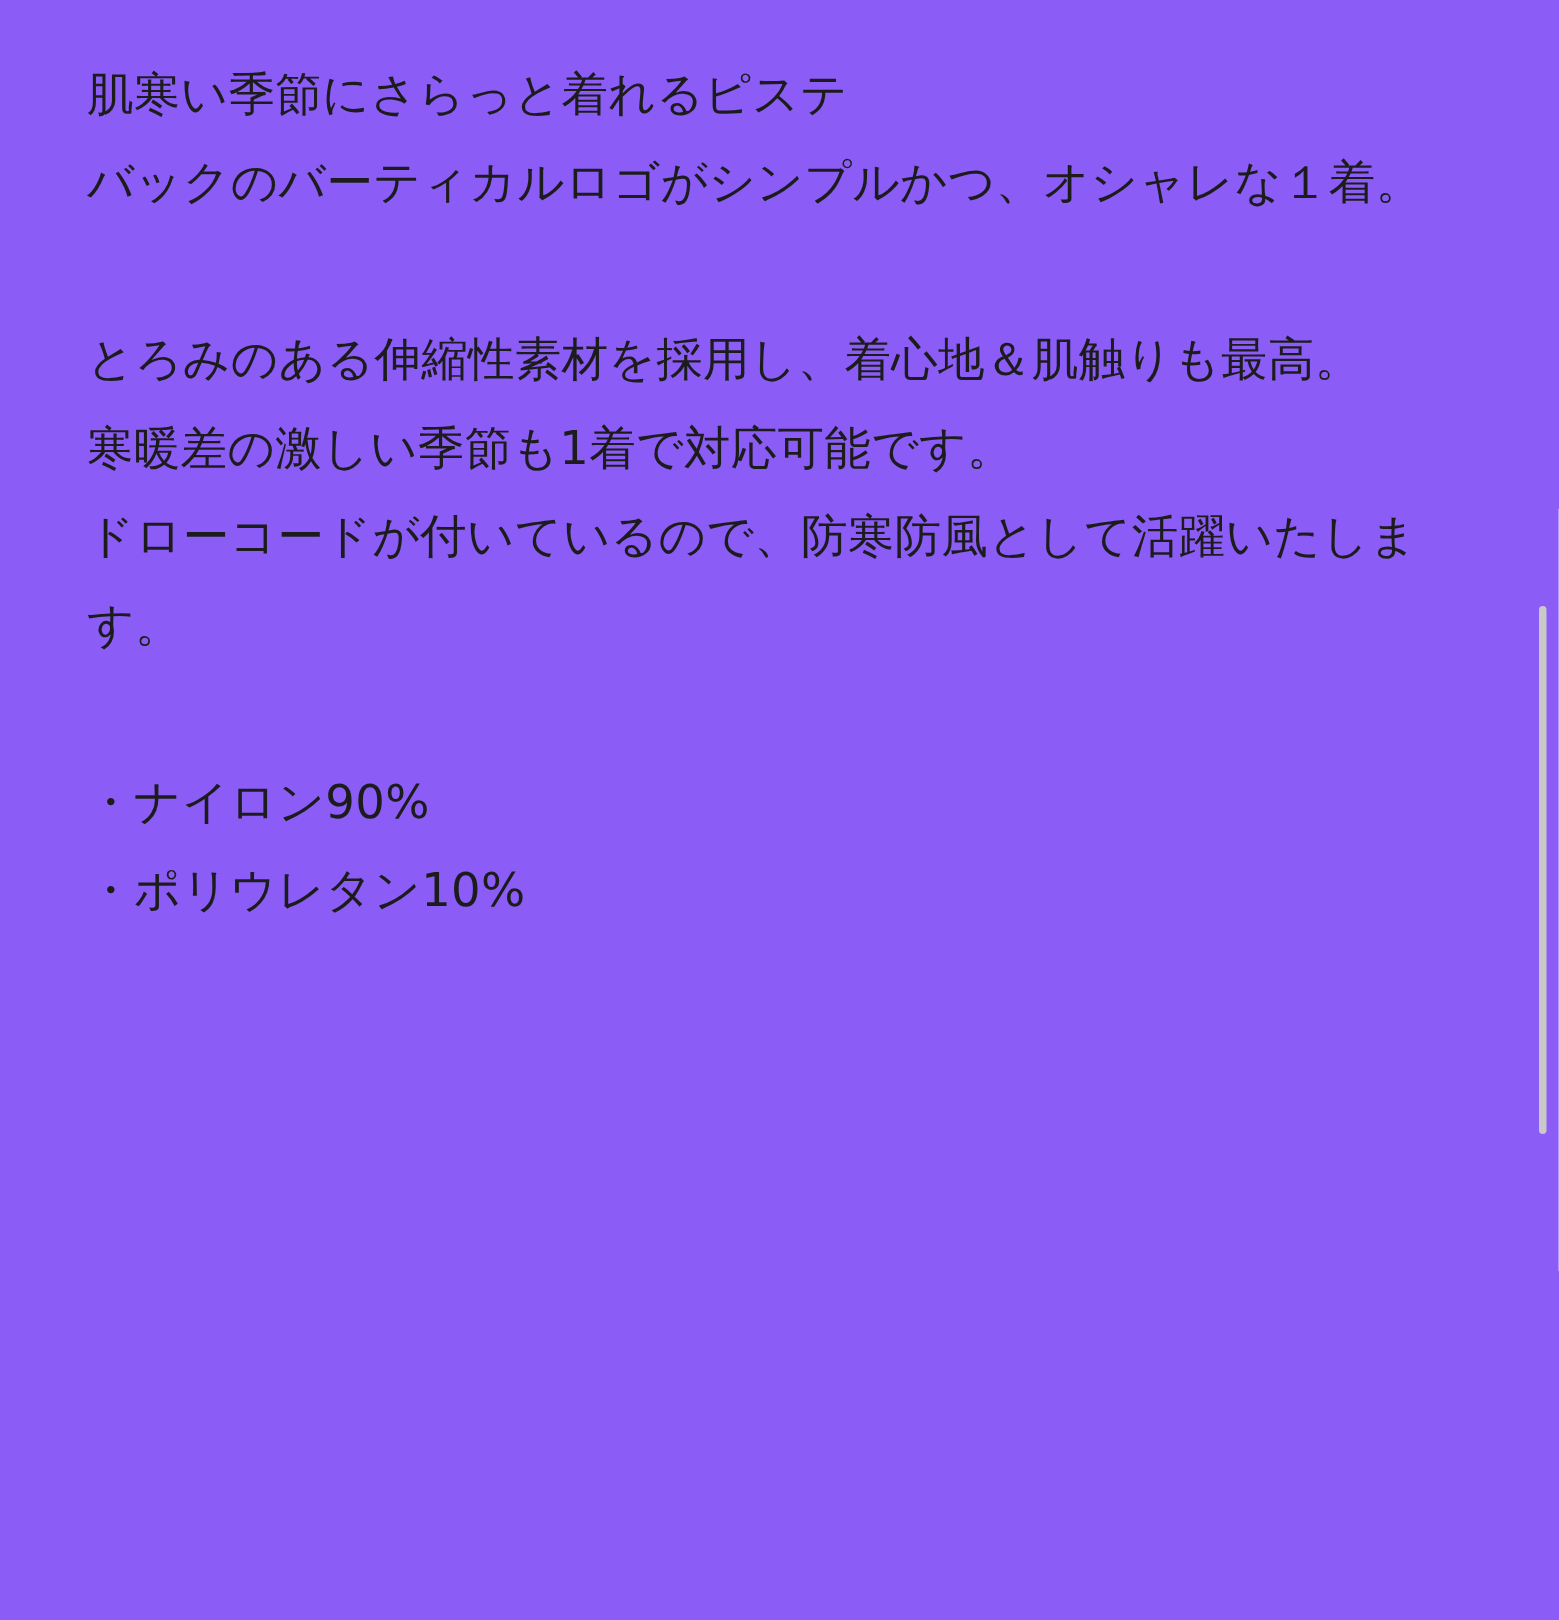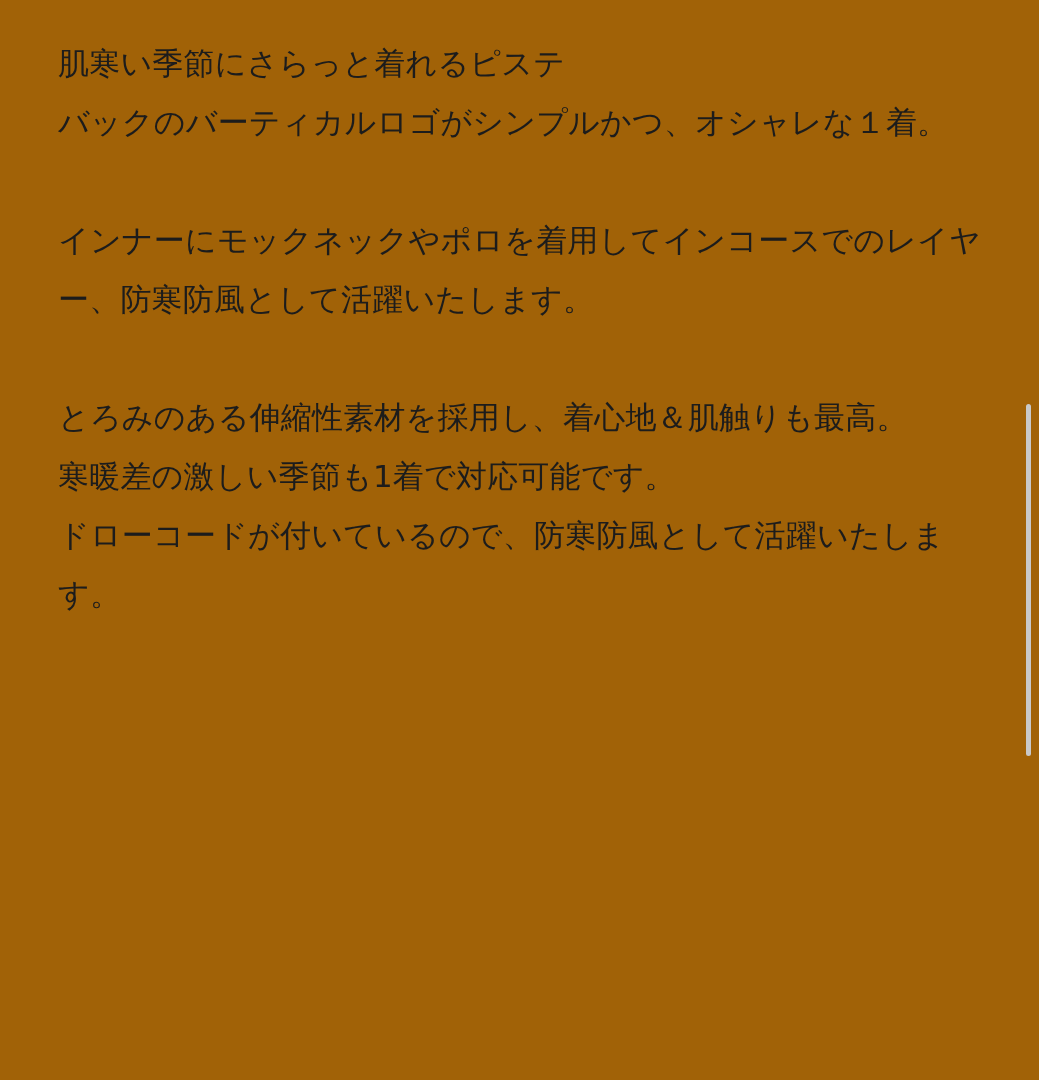--- a/index.html
+++ b/index.html
@@ -13,21 +13,21 @@
     height: 1080px;
     position: relative;
     overflow: hidden;
     font-family: "DejaVu Sans", "Liberation Sans", sans-serif;
     color: #1a1a1a;
   }
 
   .page {
     position: absolute;
     inset: 0;
-    background: #a16207;
+    background: #8b5cf6;
   }
 
   .content {
     position: absolute;
     left: 58px;
     top: 34px;
     width: 930px;
   }
 
   .para {
@@ -63,23 +63,24 @@
   }
 </style>
 </head>
 <body>
 
 <div class="page">
 
   <div class="content">
     <div class="para">肌寒い季節にさらっと着れるピステ
 バックのバーティカルロゴがシンプルかつ、オシャレな１着。</div>
-    <div class="para">インナーにモックネックやポロを着用してインコースでのレイヤー、防寒防風として活躍いたします。</div>
     <div class="para">とろみのある伸縮性素材を採用し、着心地＆肌触りも最高。
 寒暖差の激しい季節も1着で対応可能です。
 ドローコードが付いているので、防寒防風として活躍いたします。</div>
+    <div class="para">・ナイロン90%
+・ポリウレタン10%</div>
   </div>
 
   <div class="scrollbar-track">
     <div class="scrollbar-thumb" style="background: rgb(201, 201, 201);"></div>
   </div>
 
 </div>
 
 </body></html>

